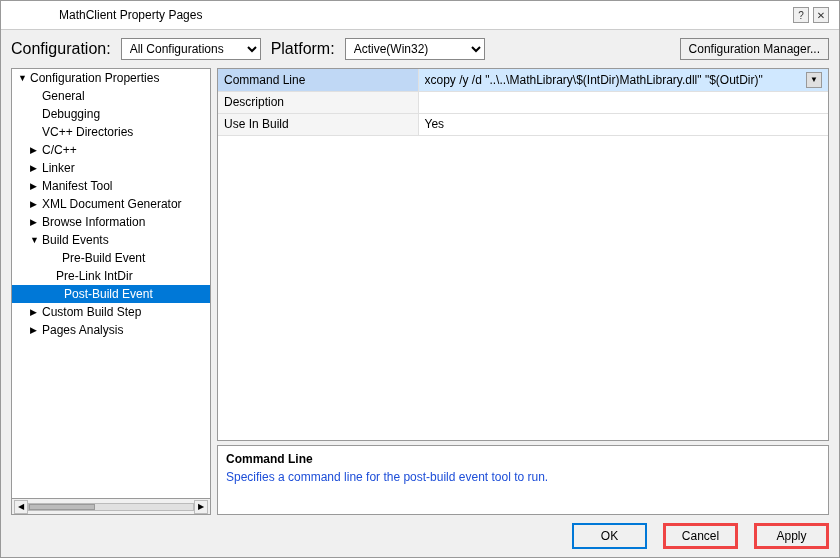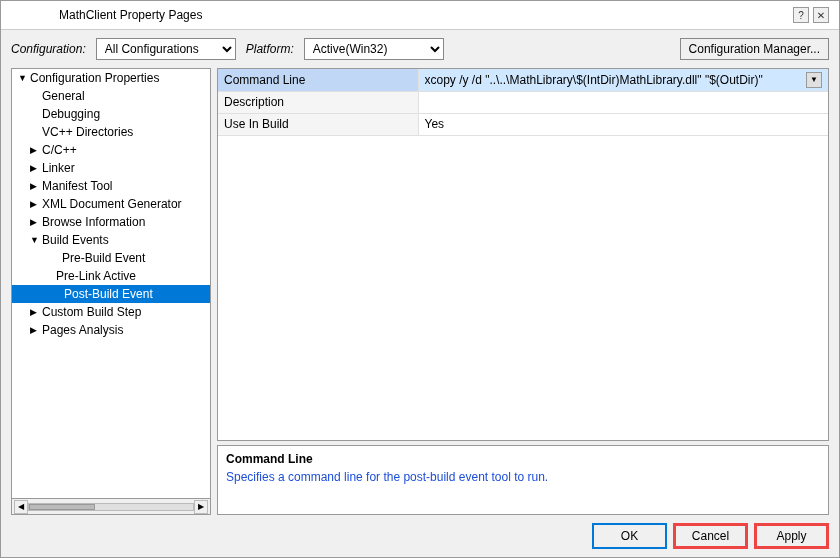--- a/index.html
+++ b/index.html
@@ -62,22 +62,21 @@
     .config-bar {
       padding: 8px 10px;
       display: flex;
       align-items: center;
       gap: 10px;
       background: #f0f0f0;
       flex-shrink: 0;
     }
 
     .config-label {
-      font-size: 12px;
-      font-style: italic;
+      font-size: 16px;
     }
 
     .config-select {
       height: 22px;
       padding: 1px 4px;
       border: 1px solid #888;
       background: white;
       font-size: 12px;
       min-width: 140px;
     }
@@ -271,21 +270,21 @@
 
     .info-desc {
       font-size: 12px;
       color: #1d4ed8;
     }
 
     .bottom-bar {
       padding: 8px 10px;
       display: flex;
       justify-content: flex-end;
-      gap: 6px;
+      gap: 16px;
       flex-shrink: 0;
     }
 
     .bottom-btn {
       height: 26px;
       min-width: 75px;
       padding: 2px 12px;
       border: 3px solid #ef4444;
       background: #f0f0f0;
       font-size: 12px;
@@ -365,21 +364,21 @@
           <div class="tree-item" style="padding-left: 18px;">
             <span class="expand-icon">▼</span>
             <span>Build Events</span>
           </div>
           <div class="tree-item" style="padding-left: 38px;">
             <span class="expand-icon"> </span>
             <span>Pre-Build Event</span>
           </div>
           <div class="tree-item" style="padding-left: 32px;">
             <span class="expand-icon"> </span>
-            <span>Pre-Link Active</span>
+            <span>Pre-Link IntDir</span>
           </div>
           <div class="tree-item selected" style="padding-left: 40px;">
             <span class="expand-icon"> </span>
             <span>Post-Build Event</span>
           </div>
           <div class="tree-item" style="padding-left: 18px;">
             <span class="expand-icon">▶</span>
             <span>Custom Build Step</span>
           </div>
           <div class="tree-item" style="padding-left: 18px;">

